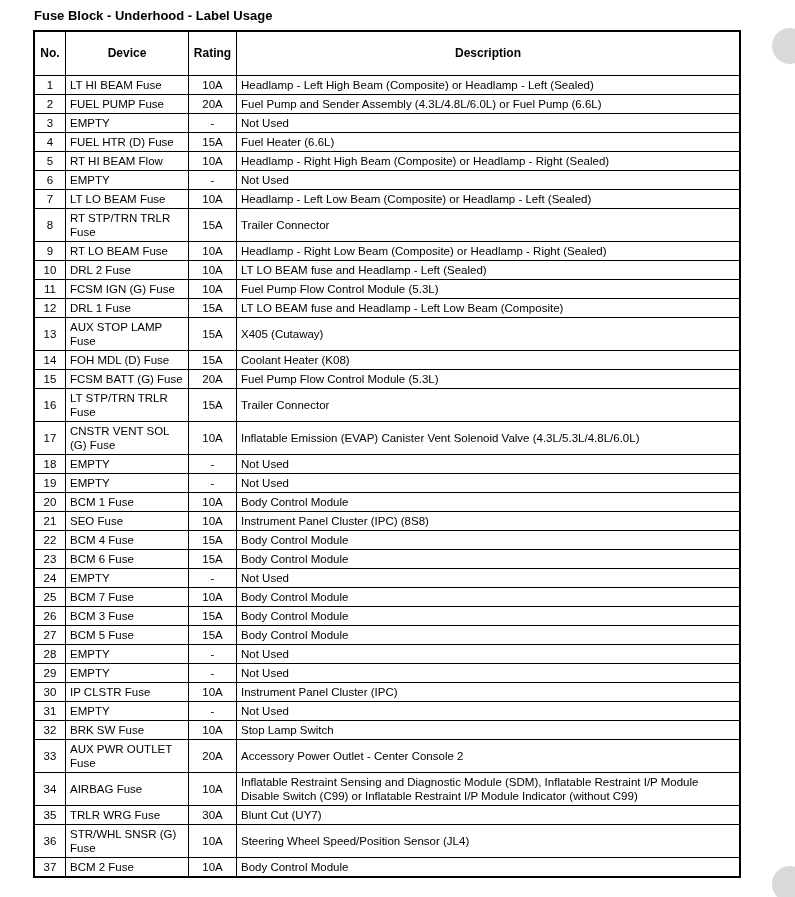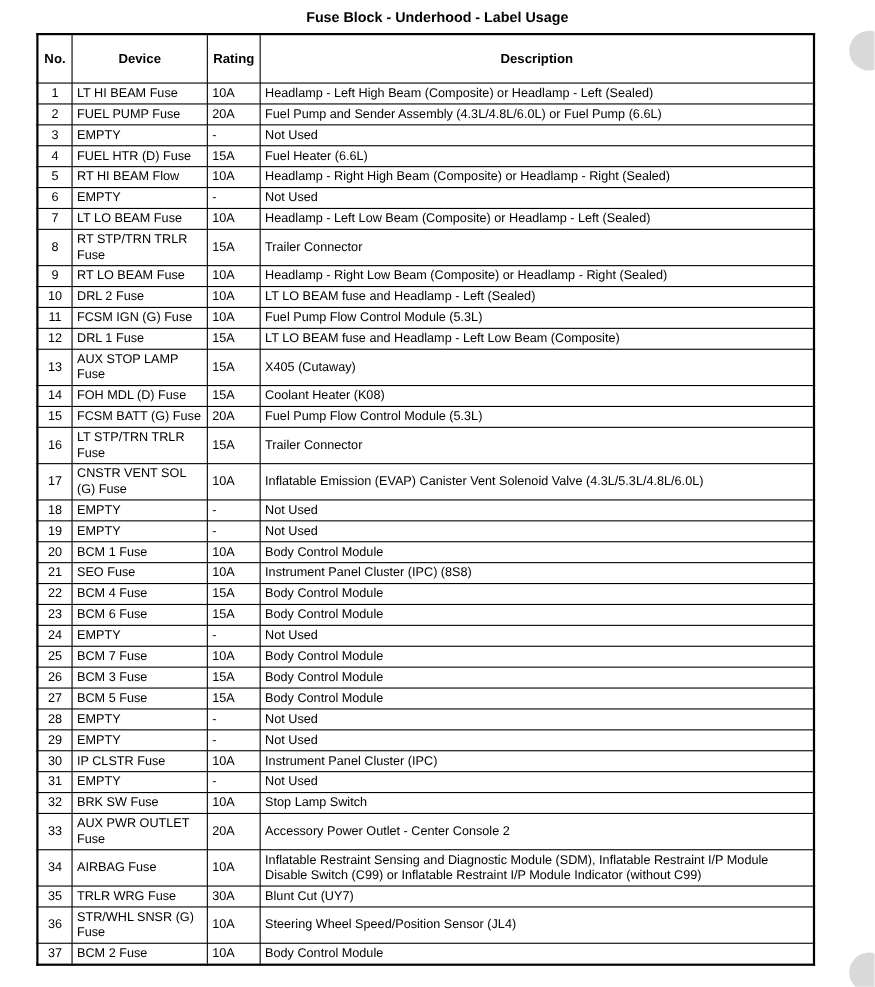--- a/index.html
+++ b/index.html
@@ -9,25 +9,25 @@
   }
   body {
     width: 795px;
     height: 897px;
     position: relative;
     overflow: hidden;
     font-family: "Liberation Sans", sans-serif;
     color: #000000;
   }
   .page-title {
-    text-align: center;
     font-weight: bold;
     font-size: 13px;
     padding-top: 8px;
     margin: 0 0 7px 0;
+    padding-left: 34px;
   }
   table.fuse-table {
     border-collapse: collapse;
     table-layout: fixed;
     width: 708px;
     margin-left: 33px;
     border: 2px solid #000000;
   }
   table.fuse-table th,
   table.fuse-table td {
@@ -39,21 +39,21 @@
     overflow-wrap: break-word;
   }
   table.fuse-table th {
     font-weight: bold;
     text-align: center;
     font-size: 12px;
     padding: 14px 4px;
   }
   .col-no { width: 22px; text-align: center; }
   .col-device { width: 114px; text-align: left; }
-  .col-rating { width: 39px; text-align: left; }
+  .col-rating { width: 39px; text-align: center; }
   .col-description { text-align: left; }
   .edge-circle {
     position: absolute;
     width: 36px;
     height: 36px;
     border-radius: 50%;
     background: #d9d9d9;
   }
   .edge-circle.top {
     right: -13px;

